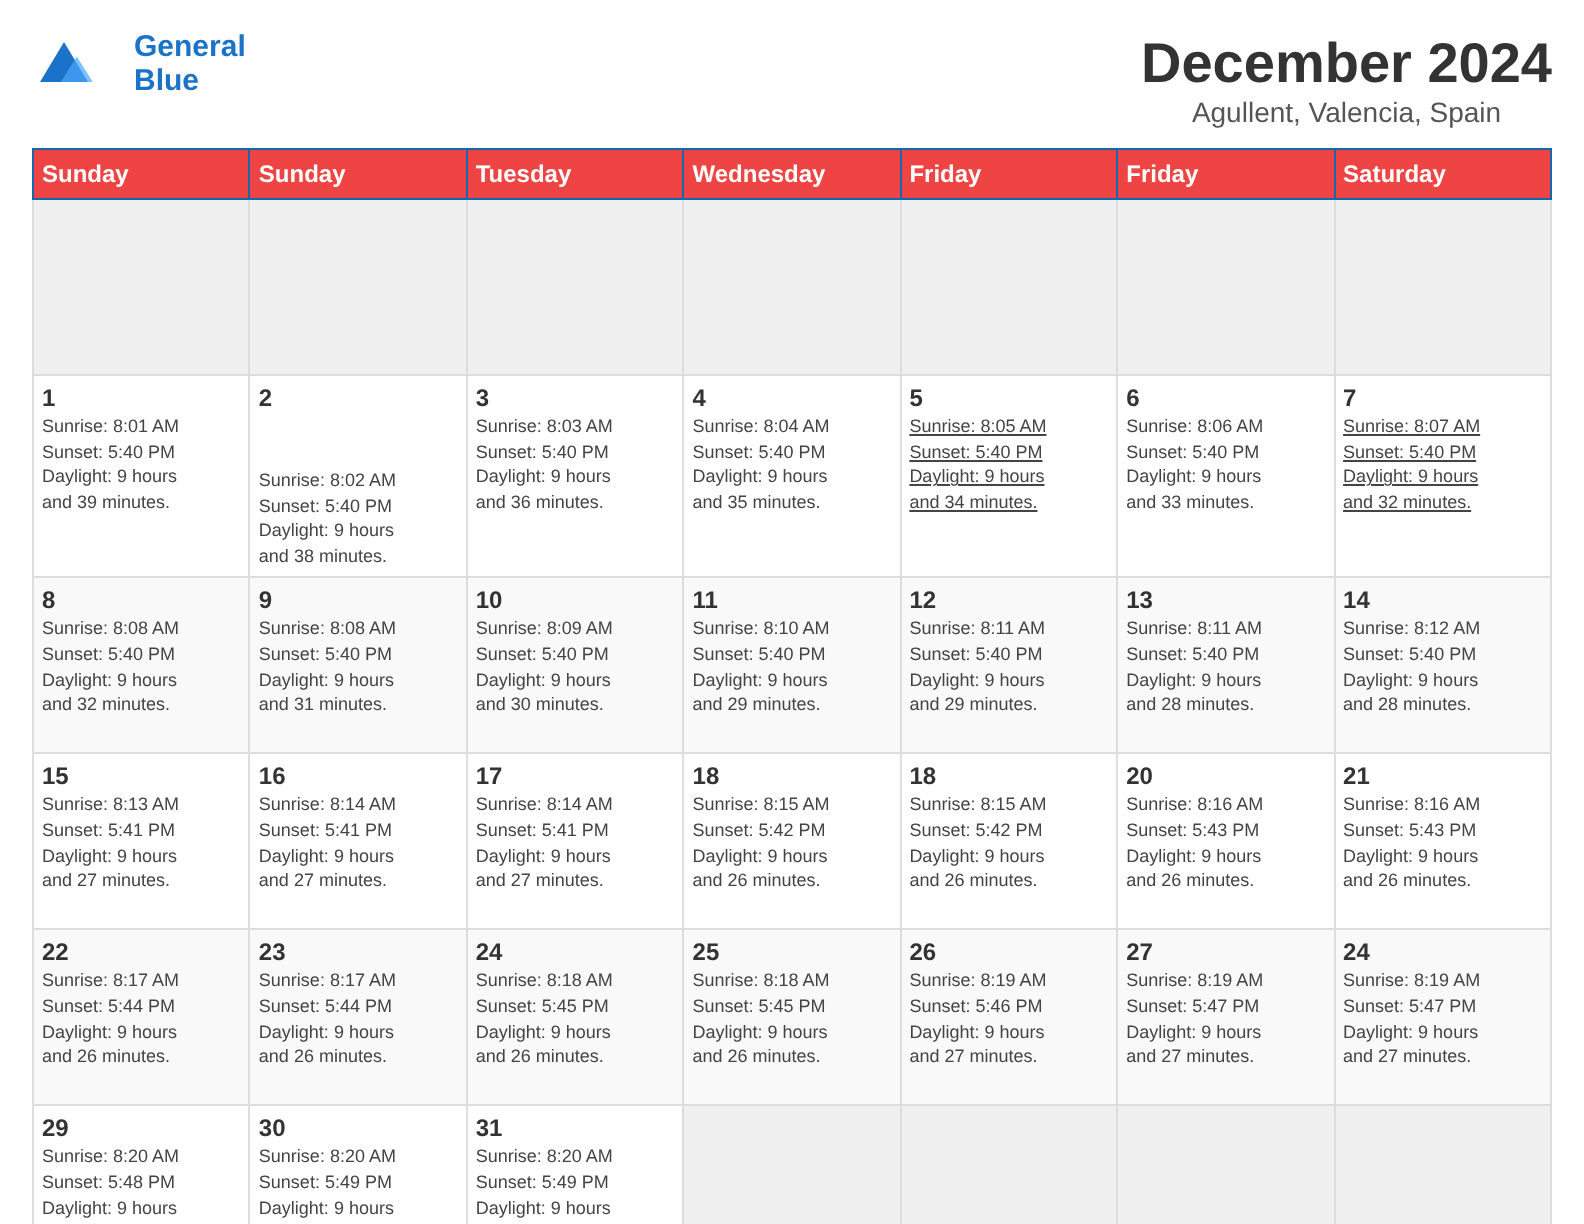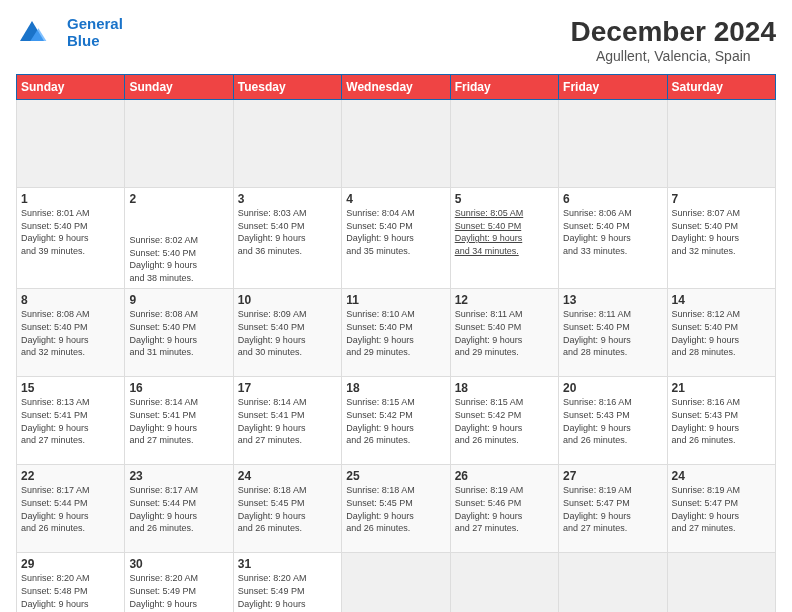--- a/index.html
+++ b/index.html
@@ -179,21 +179,21 @@
           </td>
           <td>
             <span class="day-num">6</span>
             <div class="day-info" style="white-space: pre-line;">Sunrise: 8:06 AM
 Sunset: 5:40 PM
 Daylight: 9 hours
 and 33 minutes.</div>
           </td>
           <td>
             <span class="day-num">7</span>
-            <div class="day-info" style="white-space: pre-line;">Sunrise: 8:07 AM
+            <div class="day-info" style="white-space: pre-line; text-decoration: underline;">Sunrise: 8:07 AM
 Sunset: 5:40 PM
 Daylight: 9 hours
 and 32 minutes.</div>
           </td>
         </tr>
         <tr>
           <td>
             <span class="day-num">8</span>
             <div class="day-info" style="white-space: pre-line;">Sunrise: 8:08 AM
 Sunset: 5:40 PM

